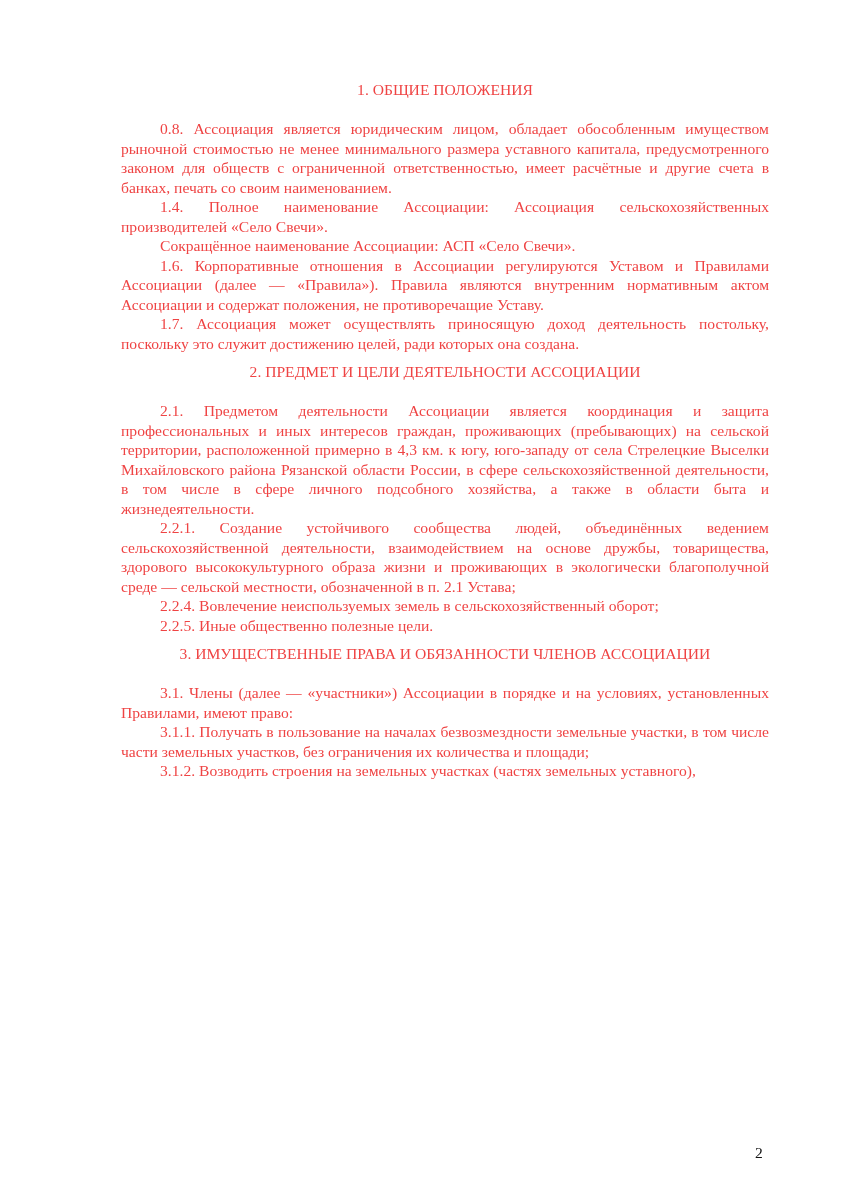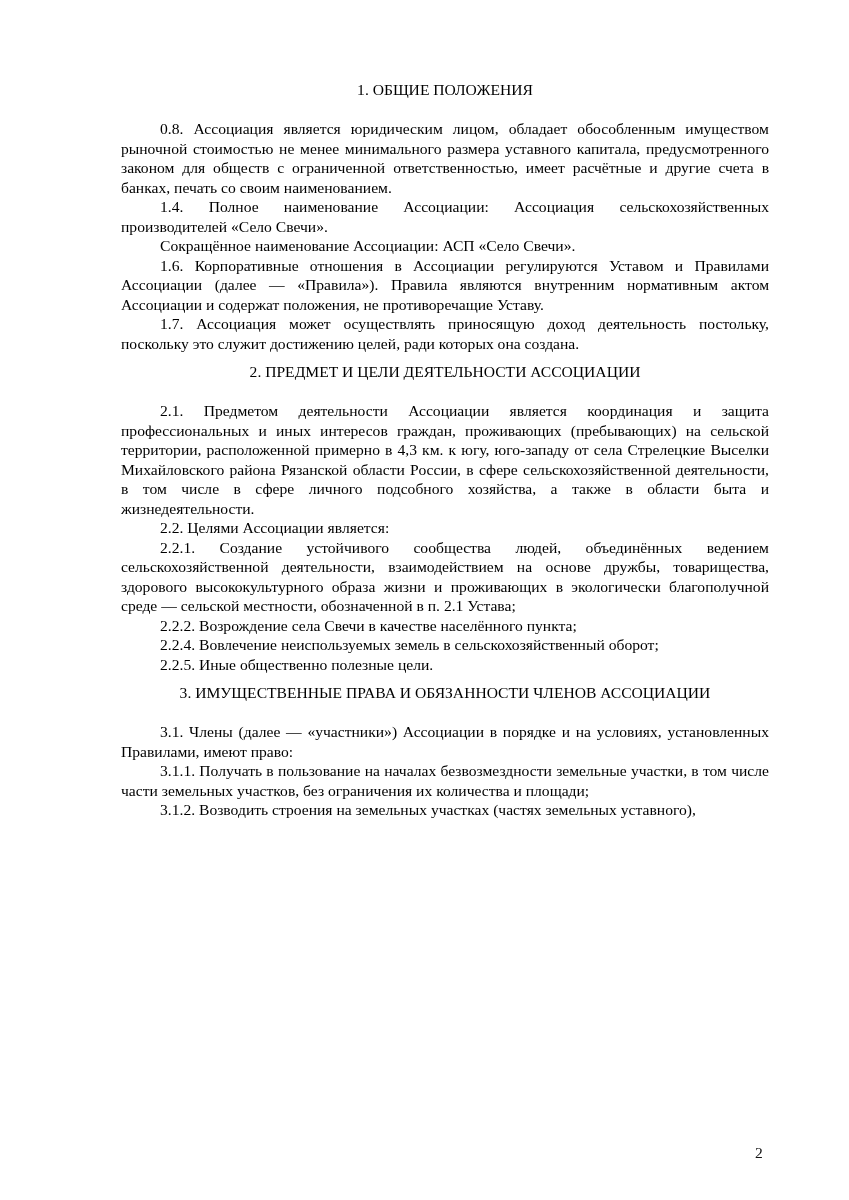--- a/index.html
+++ b/index.html
@@ -1,20 +1,20 @@
 <!DOCTYPE html>
 <html><head>
 <meta charset="utf-8">
 <style>
   html, body { margin: 0; padding: 0; background: #ffffff; }
   body { width: 849px; height: 1200px; position: relative; overflow: hidden; }
   .page {
     position: absolute; left: 121px; top: 80px; width: 648px;
     font-family: "Liberation Serif", "DejaVu Serif", serif;
-    font-size: 15.6px; line-height: 19.5px; color: #000000;
+    font-size: 15.6px; line-height: 19.5px; color: #ef4444;
   }
   .heading {
     text-align: center; margin: 0; font-weight: normal; font-size: 15.6px;
   }
   .h1 { margin-bottom: 19.5px; }
   .h2 { margin-top: 9px; margin-bottom: 19.5px; }
   p { margin: 0; text-align: justify; text-indent: 39px; }
   .page-number {
     position: absolute; left: 755px; top: 1144px;
     font-family: "Liberation Serif", "DejaVu Serif", serif;
@@ -28,23 +28,21 @@
 
   <h2 class="heading h1">1. ОБЩИЕ ПОЛОЖЕНИЯ</h2>
   <p>0.8. Ассоциация является юридическим лицом, обладает обособленным имуществом рыночной стоимостью не менее минимального размера уставного капитала, предусмотренного законом для обществ с ограниченной ответственностью, имеет расчётные и другие счета в банках, печать со своим наименованием.</p>
   <p>1.4. Полное наименование Ассоциации: Ассоциация сельскохозяйственных производителей «Село Свечи».</p>
   <p>Сокращённое наименование Ассоциации: АСП «Село Свечи».</p>
   <p>1.6. Корпоративные отношения в Ассоциации регулируются Уставом и Правилами Ассоциации (далее — «Правила»). Правила являются внутренним нормативным актом Ассоциации и содержат положения, не противоречащие Уставу.</p>
   <p>1.7. Ассоциация может осуществлять приносящую доход деятельность постольку, поскольку это служит достижению целей, ради которых она создана.</p>
 
   <h2 class="heading h2">2. ПРЕДМЕТ И ЦЕЛИ ДЕЯТЕЛЬНОСТИ АССОЦИАЦИИ</h2>
   <p>2.1. Предметом деятельности Ассоциации является координация и защита профессиональных и иных интересов граждан, проживающих (пребывающих) на сельской территории, расположенной примерно в 4,3 км. к югу, юго-западу от села Стрелецкие Выселки Михайловского района Рязанской области России, в сфере сельскохозяйственной деятельности, в том числе в сфере личного подсобного хозяйства, а также в области быта и жизнедеятельности.</p>
-  <p>2.2. Целями Ассоциации является:</p>
   <p>2.2.1. Создание устойчивого сообщества людей, объединённых ведением сельскохозяйственной деятельности, взаимодействием на основе дружбы, товарищества, здорового высококультурного образа жизни и проживающих в экологически благополучной среде — сельской местности, обозначенной в п. 2.1 Устава;</p>
-  <p>2.2.2. Возрождение села Свечи в качестве населённого пункта;</p>
   <p>2.2.4. Вовлечение неиспользуемых земель в сельскохозяйственный оборот;</p>
   <p>2.2.5. Иные общественно полезные цели.</p>
 
   <h2 class="heading h2">3. ИМУЩЕСТВЕННЫЕ ПРАВА И ОБЯЗАННОСТИ ЧЛЕНОВ АССОЦИАЦИИ</h2>
   <p>3.1. Члены (далее — «участники») Ассоциации в порядке и на условиях, установленных Правилами, имеют право:</p>
   <p>3.1.1. Получать в пользование на началах безвозмездности земельные участки, в том числе части земельных участков, без ограничения их количества и площади;</p>
   <p>3.1.2. Возводить строения на земельных участках (частях земельных уставного),</p>
 
 </div>
 

